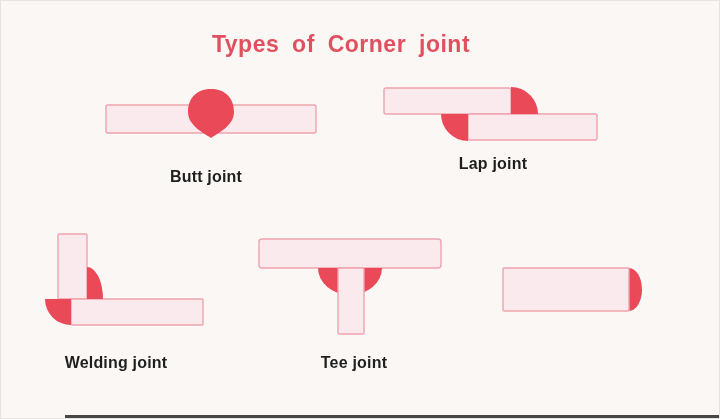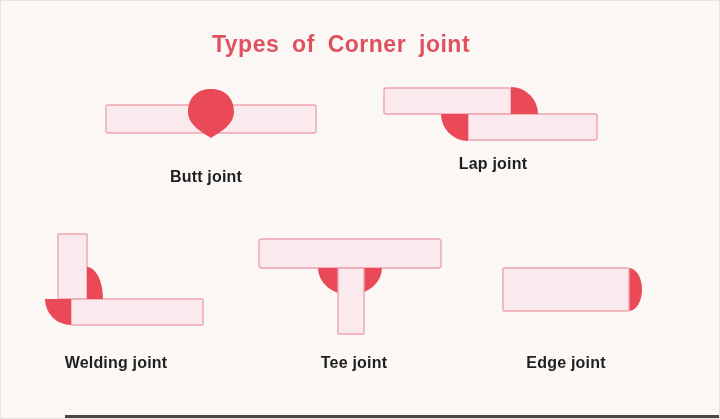--- a/index.html
+++ b/index.html
@@ -104,17 +104,16 @@
     <rect class="plate" x="8" y="8" width="182" height="29" rx="3"></rect>
     <path class="weld" d="M67,37 A32,27 0 0 0 131,37 Z"></path>
     <rect class="plate" x="87" y="37" width="26" height="66" rx="1"></rect>
   </svg>
   <div class="joint-label label-tee">Tee joint</div>
 
   <svg class="diagram diagram-edge" width="170" height="62" viewBox="0 0 170 62">
     <path class="weld" d="M138,12 A13,21.5 0 0 1 138,55 Z"></path>
     <rect class="plate" x="12" y="12" width="126" height="43" rx="1"></rect>
   </svg>
-  <div class="joint-label label-edge">Edge joint</div>
 
   <div class="footer-bar"></div>
 
 </div>
 
 </body></html>

